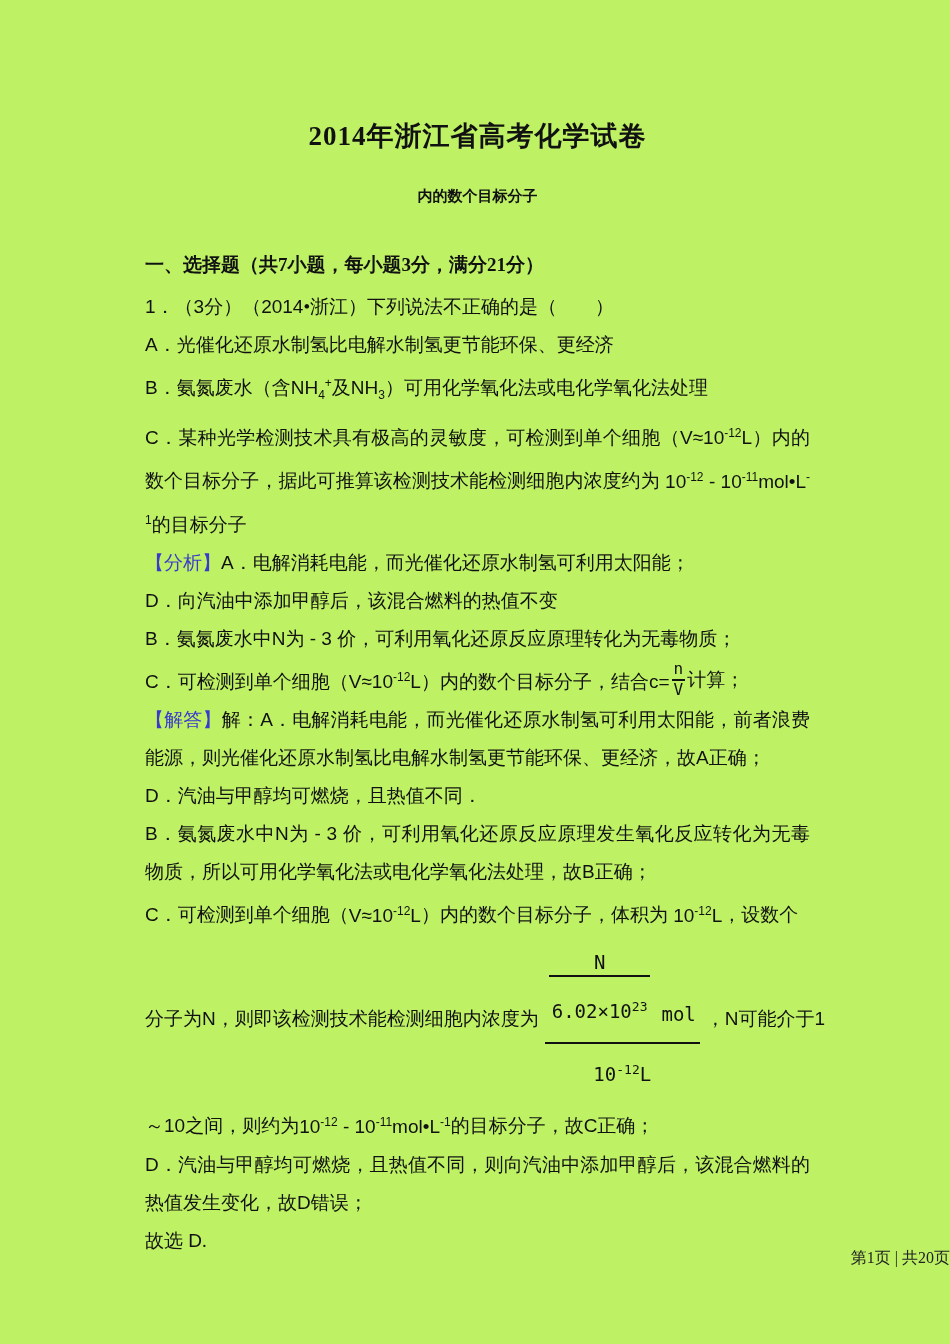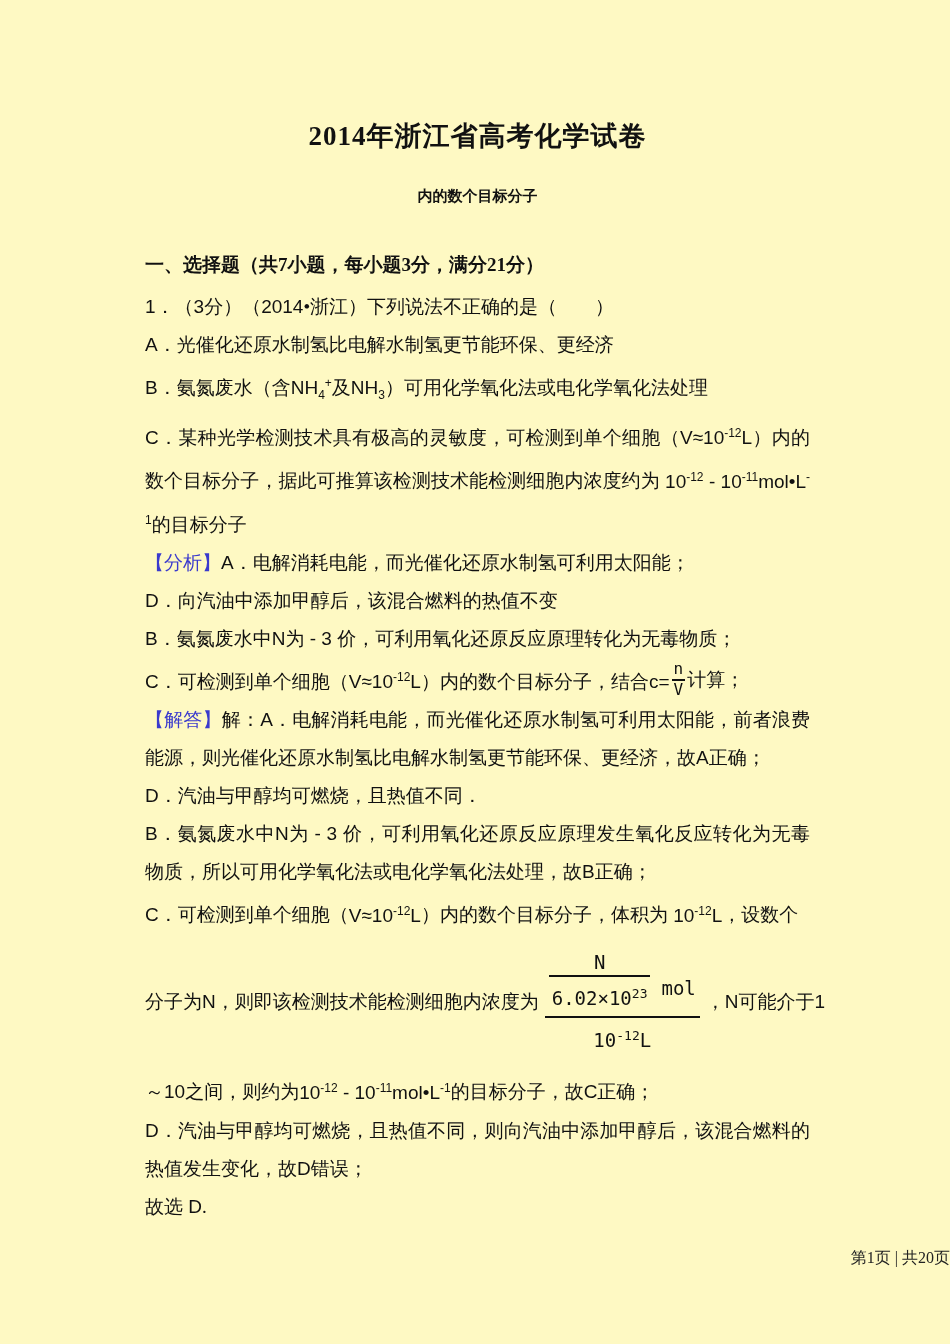--- a/index.html
+++ b/index.html
@@ -1,17 +1,17 @@
 <!DOCTYPE html>
 <html><head>
 <meta charset="utf-8">
 <style>
   html,body { margin:0; padding:0; background:#ffffff; }
   .page {
-    position:relative; width:950px; height:1344px; background:#fef9c3;
+    position:relative; width:950px; height:1344px; background:#bef264;
     font-family:"Liberation Serif","DejaVu Serif",serif; color:#111; overflow:hidden;
   }
   .content { position:absolute; left:145px; top:0; width:665px; }
   .lat { font-family:"Liberation Sans","DejaVu Sans",sans-serif; }
   .title { margin:118px 0 0; font-size:27px; font-weight:bold; text-align:center; line-height:36px; letter-spacing:1px; }
   .subtitle { margin-top:32px; font-size:15px; font-weight:bold; text-align:center; line-height:20px; }
   .section-heading { margin:44px 0 0; font-size:19px; font-weight:bold; line-height:30px; }
   .line { margin:0; font-size:19px; line-height:38px; text-align:justify; }
   .line.first { margin-top:8px; }
   .line sup, .line sub, .bigfrac sup { font-size:12px; }
@@ -22,23 +22,23 @@
   .smallfrac { display:inline-flex; flex-direction:column; align-items:center;
     font-family:"DejaVu Sans Mono","Liberation Mono",monospace; font-size:16px; line-height:1.15; margin:0 2px; }
   .sf-den { border-top:2px solid #111; padding:0 2px; }
   
   .formula-line { margin:14px 0; }
   .bigfrac { display:inline-flex; flex-direction:column; align-items:center; margin:0 6px;
     font-family:"DejaVu Sans Mono","Liberation Mono",monospace; font-size:19px; line-height:1.3; }
   .bf-top { display:inline-flex; align-items:flex-end; padding:0 4px 1px; }
   .innerfrac { display:inline-flex; flex-direction:column; align-items:center; }
   .if-num { line-height:26px; }
-  .if-den { border-top:2px solid #111; padding:3px 3px; line-height:28px; }
+  .if-den { border-top:2px solid #111; padding:16px 3px; line-height:28px; }
   .bf-unit { margin-left:11px; transform:translateY(-13px); line-height:28px; }
-  .bf-bottom { width:100%; border-top:2px solid #111; text-align:center; padding-top:4px; line-height:28px; }
+  .bf-bottom { width:100%; border-top:2px solid #111; text-align:center; padding-top:12px; line-height:28px; }
   .footer { position:absolute; left:0; right:0; top:1248px; text-align:right; font-size:16px; color:#222; }
 </style>
 </head>
 <body>
 
 <div class="page">
   <div class="content">
 
     <h1 class="title">2014年浙江省高考化学试卷</h1>
     <div class="subtitle">内的数个目标分子</div>

